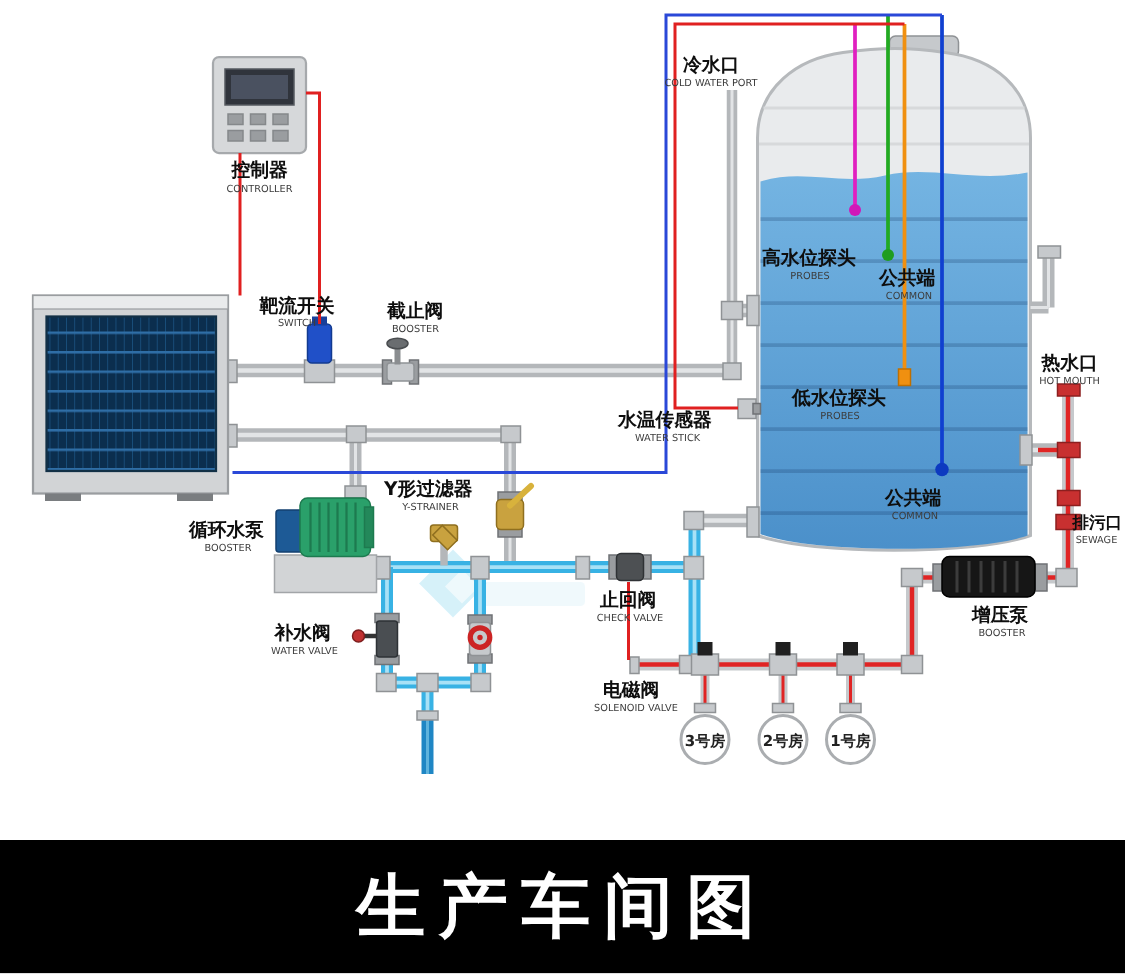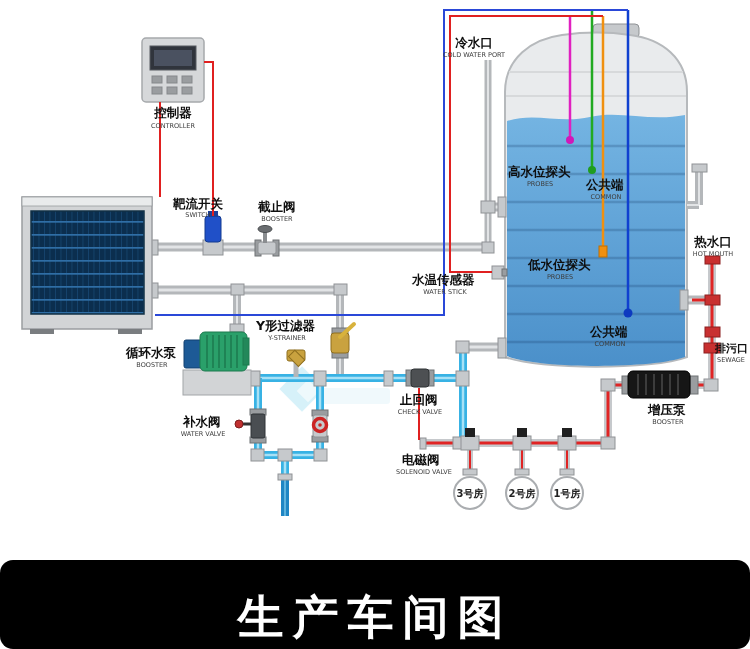--- a/index.html
+++ b/index.html
@@ -1,20 +1,20 @@
 <!DOCTYPE html>
 <html><head>
 <meta charset="utf-8">
 <style>
   html,body{margin:0;padding:0;background:#fff;}
   .page{position:relative;width:750px;height:649px;background:#fff;overflow:hidden;
         font-family:"DejaVu Sans",sans-serif;}
   .diagram{position:absolute;left:0;top:0;}
   .banner{position:absolute;left:0;top:560px;width:750px;height:89px;background:#000;
-          display:flex;align-items:flex-end;justify-content:center;border-radius:13px;}
+          display:flex;align-items:center;justify-content:center;}
   .banner span{color:#fff;font-size:46px;font-weight:bold;letter-spacing:9px;
                font-family:"DejaVu Sans",sans-serif;}
   
   .pipe-g{stroke:#b4b7ba;stroke-width:9;fill:none;}
   .pipe-g8{stroke:#b4b7ba;stroke-width:8;fill:none;}
   .pipe-g7{stroke:#b4b7ba;stroke-width:7;fill:none;}
   .hl{stroke:#e2e4e6;stroke-width:3;fill:none;}
   .hl2{stroke:#e2e4e6;stroke-width:2;fill:none;}
   .pipe-c{stroke:#38b2e4;stroke-width:8;fill:none;}
   .chl{stroke:#a8e1f6;stroke-width:2.5;fill:none;}

